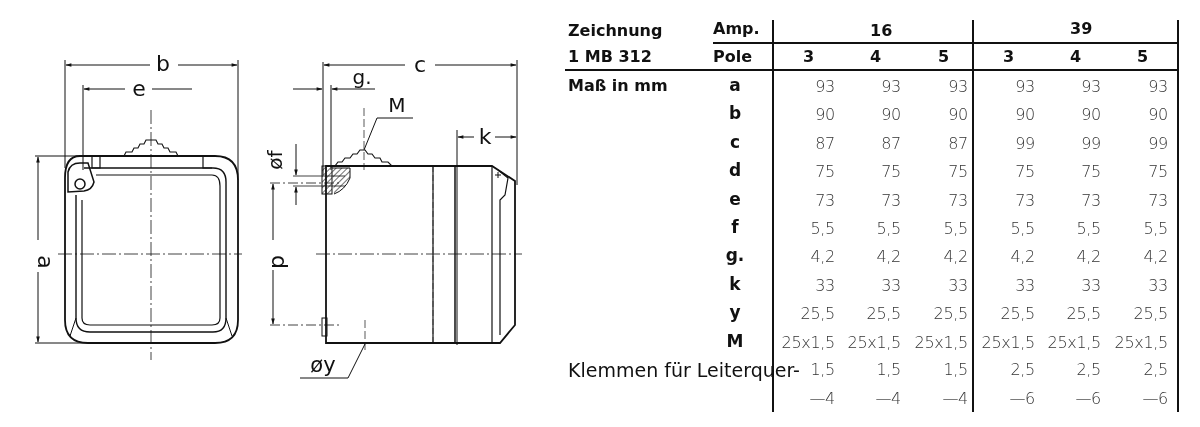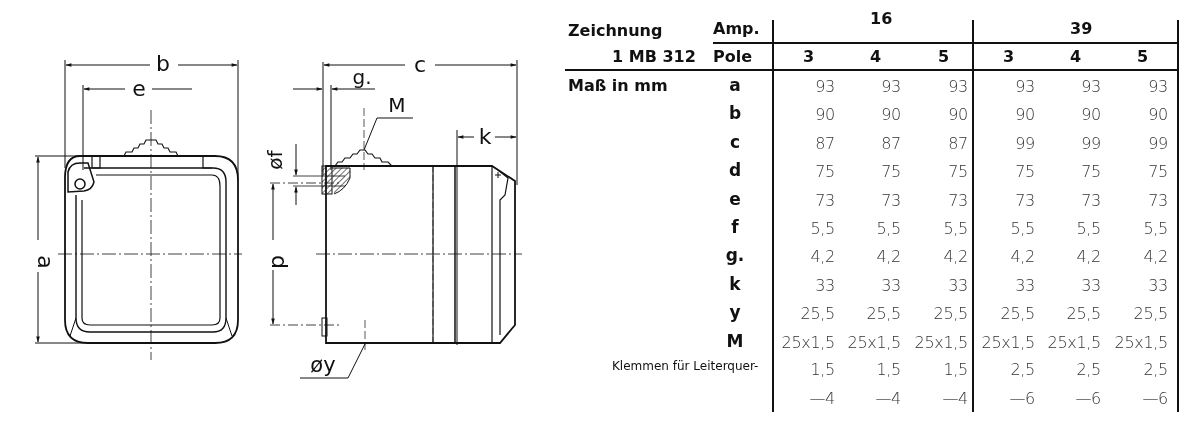--- a/index.html
+++ b/index.html
@@ -5,21 +5,21 @@
   html, body { margin: 0; padding: 0; background: #ffffff; }
   body { width: 1200px; height: 427px; position: relative; overflow: hidden;
          font-family: "DejaVu Sans", sans-serif; color: #111; }
   #drawing { position: absolute; left: 0; top: 0; width: 560px; height: 427px; }
   #drawing text { font-family: "DejaVu Sans", sans-serif; fill: #111; }
   #spec { position: absolute; left: 565px; top: 0; width: 620px; height: 427px; }
   .cell { position: absolute; white-space: nowrap; }
   .hdr { font-weight: bold; font-size: 16px; }
   .lbl { font-weight: bold; font-size: 17px; text-align: center; width: 40px; }
   .val { font-size: 16px; font-weight: 300; color: #333; text-align: right; width: 62px; letter-spacing: -0.3px; }
-  .note { font-size: 12px; margin-left: 44px; }
+  .note { font-size: 19px; }
   .hline { position: absolute; background: #111; height: 2px; }
   .vline { position: absolute; background: #111; width: 2px; }
 </style>
 </head>
 <body>
 
 <svg id="drawing" viewBox="0 0 560 427" xmlns="http://www.w3.org/2000/svg">
   <defs>
     <marker id="arr" viewBox="0 0 10 10" refX="9" refY="5" markerWidth="8" markerHeight="6" orient="auto-start-reverse">
       <path d="M0,2 L10,5 L0,8 z" fill="#111"></path>
@@ -124,26 +124,26 @@
   <text x="397" y="112" font-size="20" text-anchor="middle">M</text>
   <text x="485" y="144" font-size="22" text-anchor="middle">k</text>
   <text x="282" y="160" font-size="20" text-anchor="middle" transform="rotate(-90 282 160)">øf</text>
   <text x="278" y="256" font-size="22" text-anchor="middle" transform="rotate(90 272 256)">d</text>
   <text x="323" y="372" font-size="21" text-anchor="middle">øy</text>
 </svg>
 
 <div id="spec">
 
   <div class="cell hdr" style="left:3px; top:21px;">Zeichnung</div>
-  <div class="cell hdr" style="left:3px; top:47px;margin-left:44px;">1 MB 312</div>
+  <div class="cell hdr" style="left:3px; top:47px;">1 MB 312</div>
   <div class="cell hdr" style="left:148px; top:19px;">Amp.</div>
   <div class="cell hdr" style="left:148px; top:47px;">Pole</div>
   <div class="cell hdr" style="left:3px; top:76px;">Maß in mm</div>
 
-  <div class="cell hdr" style="left:305px; top:9px;">16</div>
+  <div class="cell hdr" style="left:305px; top:21px;">16</div>
   <div class="cell hdr" style="left:505px; top:19px;">39</div>
 
   <div class="cell hdr" style="left:238px; top:47px;">3</div>
   <div class="cell hdr" style="left:305px; top:47px;">4</div>
   <div class="cell hdr" style="left:373px; top:47px;">5</div>
   <div class="cell hdr" style="left:438px; top:47px;">3</div>
   <div class="cell hdr" style="left:505px; top:47px;">4</div>
   <div class="cell hdr" style="left:572px; top:47px;">5</div>
 
   <div class="hline" style="left:148px; top:42px; width:465px;"></div>

